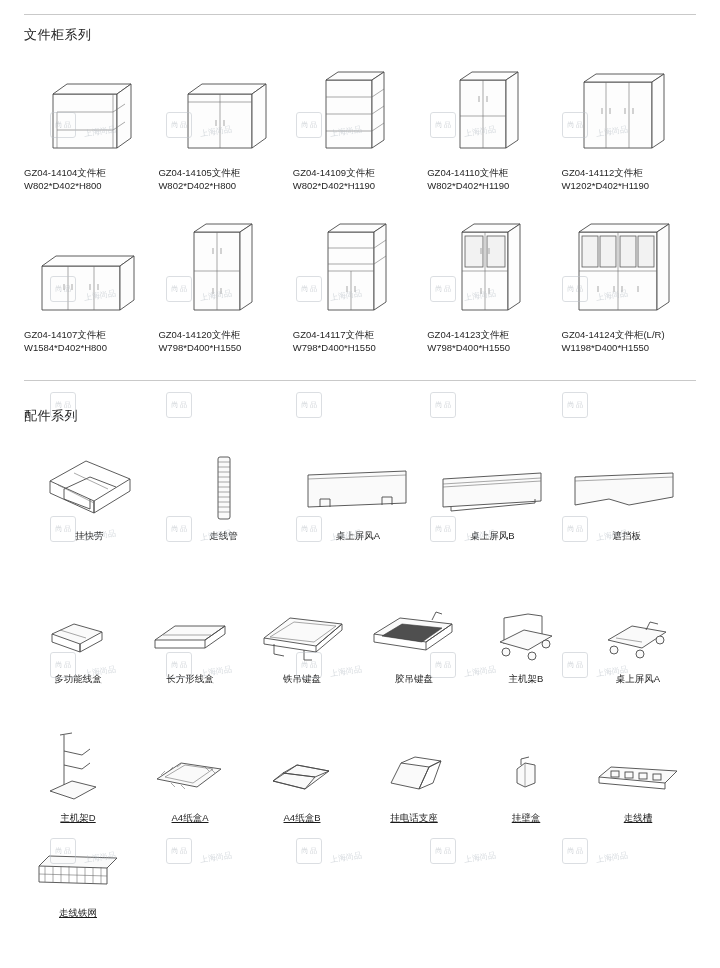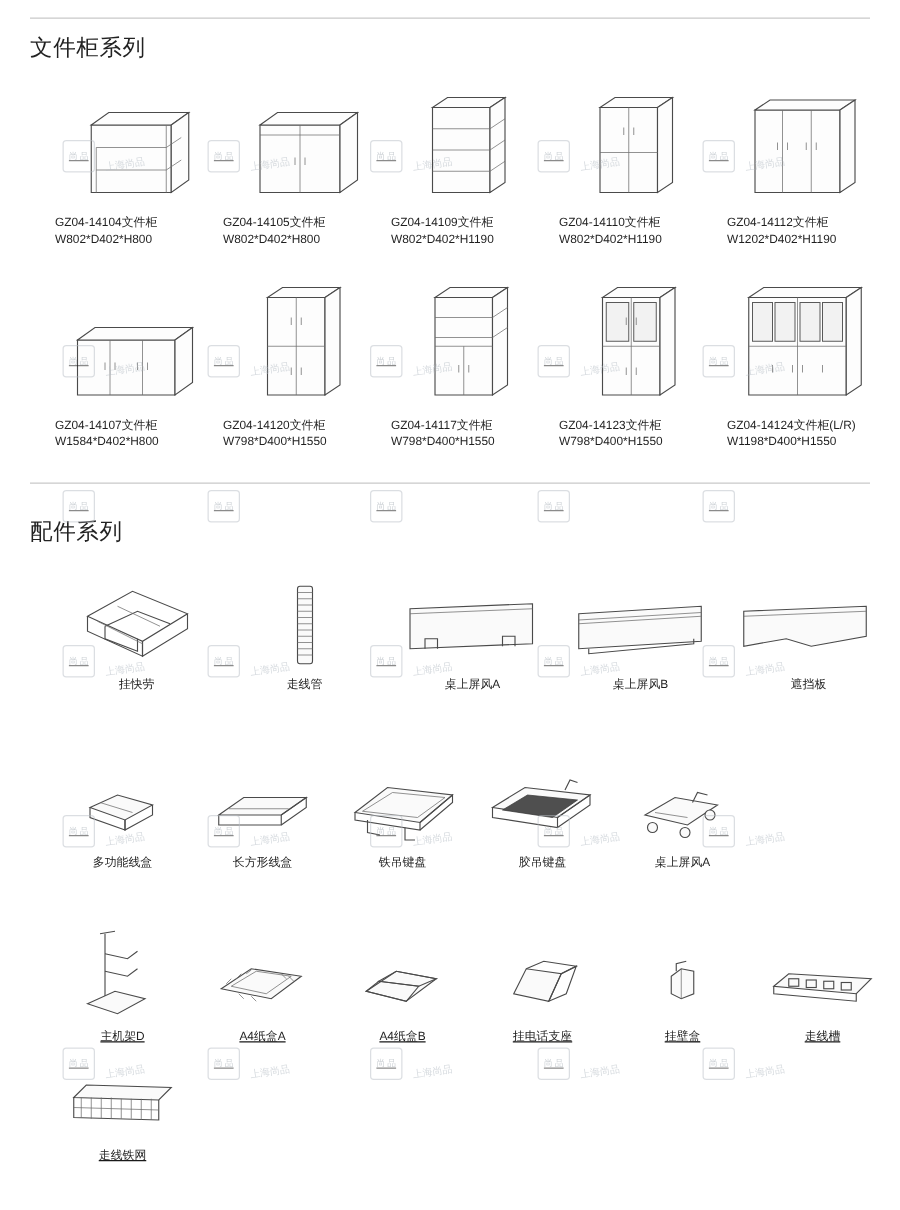--- a/index.html
+++ b/index.html
@@ -21,38 +21,37 @@
     height: 968px;
     padding: 0 24px;
   }
   .top-rule {
     position: absolute;
     left: 24px; right: 24px; top: 14px;
     height: 1px;
     background: #c9c9c9;
   }
   .section-title {
-    font-size: 18px;
+    font-size: 13px;
     color: #222;
     letter-spacing: 0.5px;
     padding-top: 26px;
     padding-bottom: 6px;
     font-weight: normal;
   }
   .divider {
     height: 1px;
     background: #c9c9c9;
     margin: 10px 0 0 0;
   }
 
   
   .grid {
     display: grid;
     width: 672px;
-    margin-left: 20px;
   }
   .grid.cols5 { grid-template-columns: repeat(5, 1fr); }
   .grid.cols7 { grid-template-columns: repeat(6, 1fr); }
 
   .cell {
     position: relative;
     display: flex;
     flex-direction: column;
     align-items: flex-start;
     padding-right: 4px;
@@ -74,21 +73,20 @@
     margin-top: 6px;
   }
   .caption.center { align-self: center; text-align: center; }
 
   
   .wm {
     position: absolute;
     width: 14px; height: 26px;
     opacity: 0.5;
     pointer-events: none;
-    text-decoration: underline;
   }
   .wm .box {
     width: 26px; height: 26px;
     border: 1px solid #b9bfc6;
     border-radius: 3px;
     display: flex; align-items: center; justify-content: center;
     color: #9aa3ac;
     font-size: 7px;
     line-height: 8px;
     text-align: center;
@@ -424,20 +422,34 @@
           <path class="acc-dark" d="M16 32 L36 20 L76 24 L56 38 Z"></path>
           <path class="acc-stroke" d="M8 30 L8 38 L60 46 L60 38"></path>
           <path class="acc-stroke" d="M60 38 L86 20 L86 28 L60 46"></path>
           <path class="acc-stroke" d="M66 16 L70 8 L76 10"></path>
         </svg>
       </div>
       <div class="caption center"><span>胶吊键盘</span></div>
     </div>
 
 
+    <div class="cell">
+      <div class="thumb" style="height:62px;">
+        <svg width="80" height="62" viewBox="0 0 80 62">
+          <path class="acc-stroke" d="M18 14 L18 40"></path>
+          <path class="acc-stroke" d="M56 12 L56 38"></path>
+          <path class="acc-fill" d="M14 38 L38 26 L66 32 L42 46 Z"></path>
+          <path class="acc-stroke" d="M18 14 L42 10 L56 12"></path>
+          <circle class="acc-fill" cx="20" cy="48" r="4"></circle>
+          <circle class="acc-fill" cx="46" cy="52" r="4"></circle>
+          <circle class="acc-fill" cx="60" cy="40" r="4"></circle>
+        </svg>
+      </div>
+      <div class="caption center"><span>主机架B</span></div>
+    </div>
 
     <div class="cell">
       <div class="thumb" style="height:62px;">
         <svg width="80" height="62" viewBox="0 0 80 62">
           <path class="acc-fill" d="M10 36 L34 22 L68 28 L44 44 Z"></path>
           <path class="thin" d="M18 34 L44 38"></path>
           <path class="acc-stroke" d="M48 26 L52 18 L60 20"></path>
           <circle class="acc-fill" cx="16" cy="46" r="4"></circle>
           <circle class="acc-fill" cx="42" cy="50" r="4"></circle>
           <circle class="acc-fill" cx="62" cy="36" r="4"></circle>

